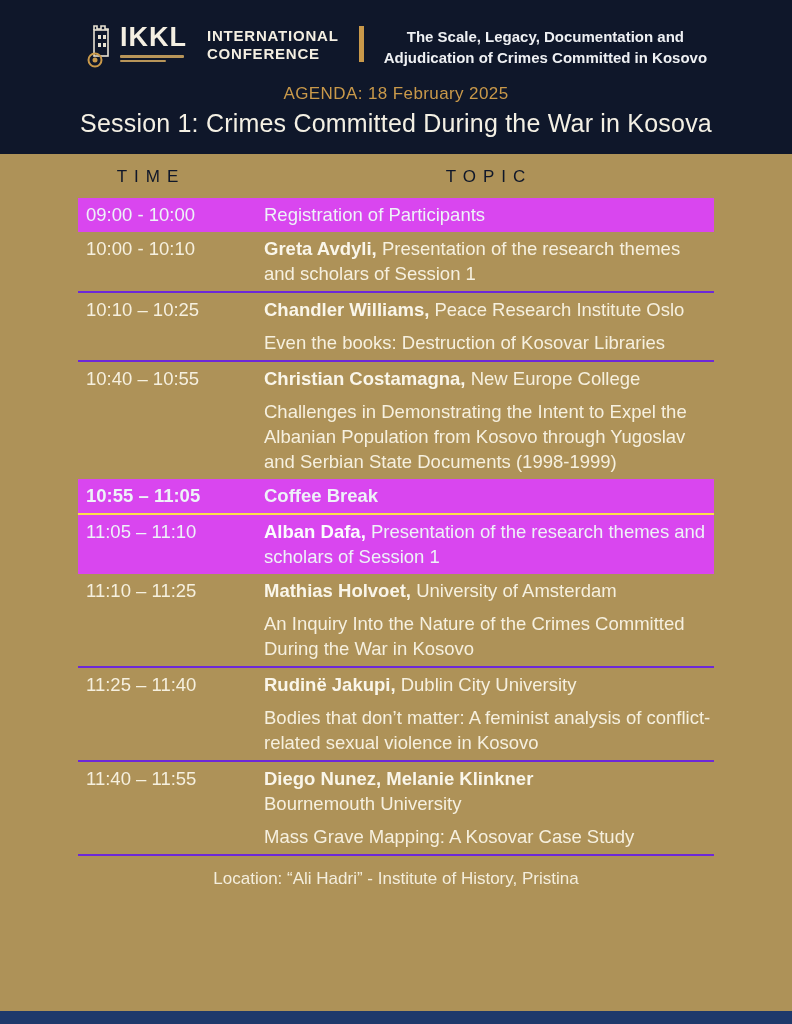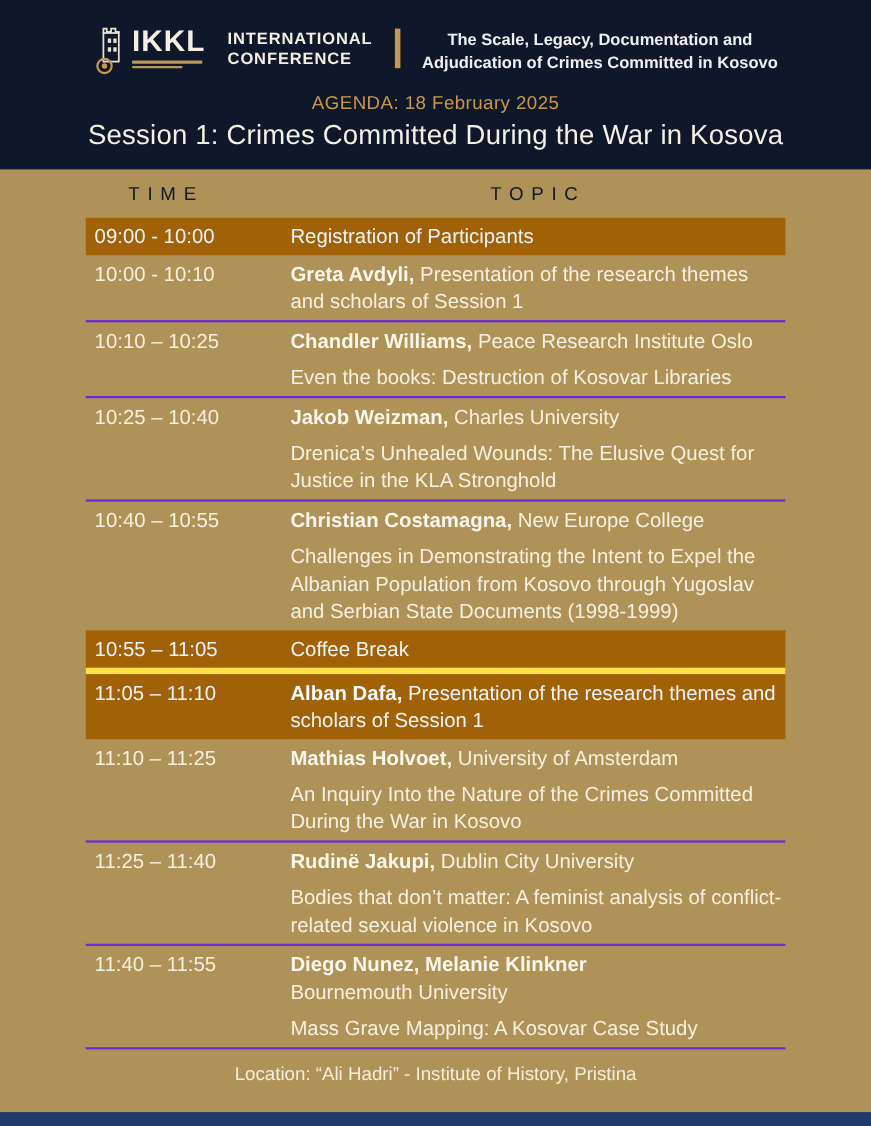--- a/index.html
+++ b/index.html
@@ -25,23 +25,23 @@
   .tagline{font-size:15px;font-weight:700;line-height:1.4;text-align:center;margin-top:2px;color:#eef0f3;}
   .agenda-line{margin-top:16px;text-align:center;font-size:17px;letter-spacing:.4px;color:#c9994a;}
   .session-title{margin-top:5px;text-align:center;font-size:25px;letter-spacing:.2px;color:#f4f0e4;}
   
   .table{flex:0 0 auto;margin:8px 78px 0;width:636px;}
   .thead{display:grid;grid-template-columns:186px 1fr;margin-bottom:6px;color:#0f172a;
          font-size:17px;letter-spacing:7px;line-height:30px;}
   .thead .th{text-align:center;}
   .thead .th-time{padding-right:40px;}
   .row{display:grid;grid-template-columns:186px 1fr;padding:4px 0 5px;}
-  .row.highlight{background:#a16207;}
+  .row.highlight{background:#d946ef;}
   .row.div-cream{border-bottom:2px solid #6d28d9;}
-  .row.div-light{border-bottom:6px solid #fde047;}
+  .row.div-light{border-bottom:2px solid #fde047;font-weight:bold;}
   .cell{font-size:18.5px;line-height:25px;color:#f6f0df;}
   .cell.time{padding-left:8px;white-space:nowrap;}
   .cell.topic{padding-right:2px;}
   .row.highlight .cell{color:#eef2f8;}
   .para{margin:0;}
   .para + .para{margin-top:8px;}
   .para.tight{margin-top:0;}
   .para b{font-weight:700;color:#faf6ea;}
   .row.highlight .para b{color:#fbfcfe;text-align:center;}
   
@@ -108,27 +108,20 @@
             <p class="para"><b>Greta Avdyli,</b><span> Presentation of the research themes and scholars of Session 1</span></p>
           </div>
         </div>
         <div class="row div-cream">
           <div class="cell time">10:10 – 10:25</div>
           <div class="cell topic">
             <p class="para"><b>Chandler Williams,</b><span> Peace Research Institute Oslo</span></p>
             <p class="para"><span>Even the books: Destruction of Kosovar Libraries</span></p>
           </div>
         </div>
-        <div class="row div-cream">
-          <div class="cell time">10:25 – 10:40</div>
-          <div class="cell topic">
-            <p class="para"><b>Jakob Weizman,</b><span> Charles University</span></p>
-            <p class="para"><span>Drenica’s Unhealed Wounds: The Elusive Quest for Justice in the KLA Stronghold</span></p>
-          </div>
-        </div>
         <div class="row">
           <div class="cell time">10:40 – 10:55</div>
           <div class="cell topic">
             <p class="para"><b>Christian Costamagna,</b><span> New Europe College</span></p>
             <p class="para"><span>Challenges in Demonstrating the Intent to Expel the Albanian Population from Kosovo through Yugoslav and Serbian State Documents (1998-1999)</span></p>
           </div>
         </div>
         <div class="row highlight div-light">
           <div class="cell time">10:55 – 11:05</div>
           <div class="cell topic">

